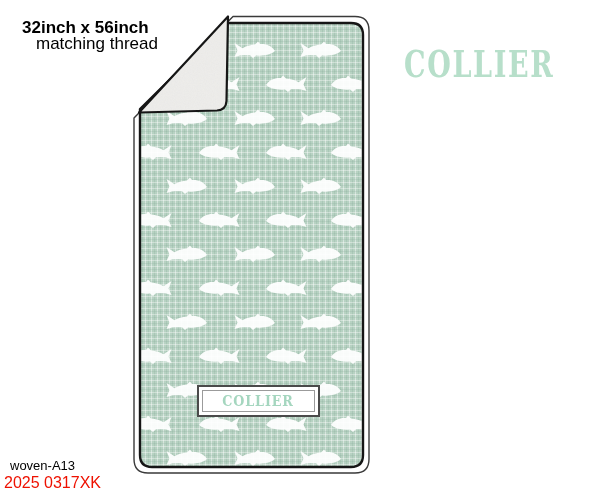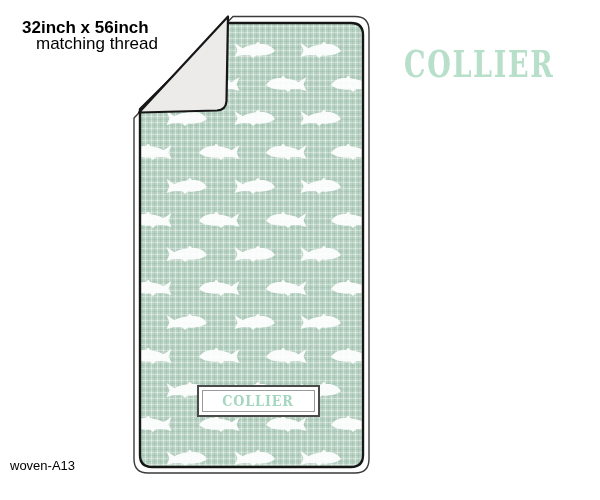--- a/index.html
+++ b/index.html
@@ -38,20 +38,21 @@
 </style>
 </head>
 <body>
 
 <div class="stage">
 
   <div class="ann" id="size-label">32inch x 56inch</div>
   <div class="ann" id="thread-label">matching thread</div>
   <div class="ann" id="brand-wordmark">COLLIER</div>
   <div class="ann" id="sku-label">woven-A13</div>
+  <div class="ann" id="code-label">2025 0317XK</div>
 
   <svg id="blanket-svg" width="600" height="500" viewBox="0 0 600 500">
     <defs>
       <pattern id="linen" width="6" height="6" patternUnits="userSpaceOnUse">
         <rect id="linen-base" width="6" height="6"></rect>
         <rect x="1" width="1" height="6" fill="#ffffff" opacity="0.45"></rect>
         <rect x="4" width="1" height="6" fill="#7fa691" opacity="0.26"></rect>
         <rect y="2" width="6" height="1" fill="#ffffff" opacity="0.38"></rect>
         <rect y="5" width="6" height="1" fill="#7fa691" opacity="0.20"></rect>
       </pattern>

